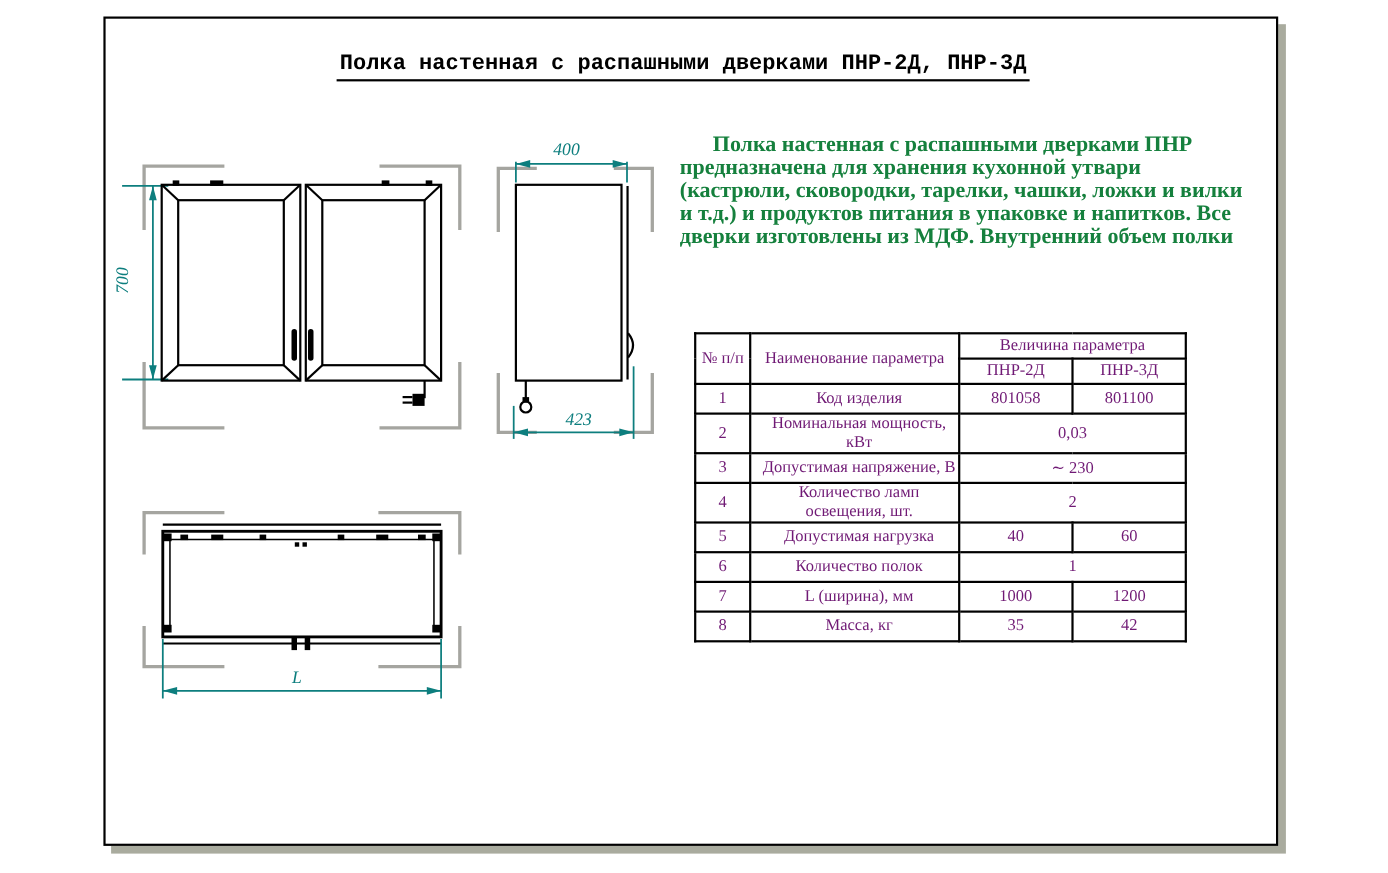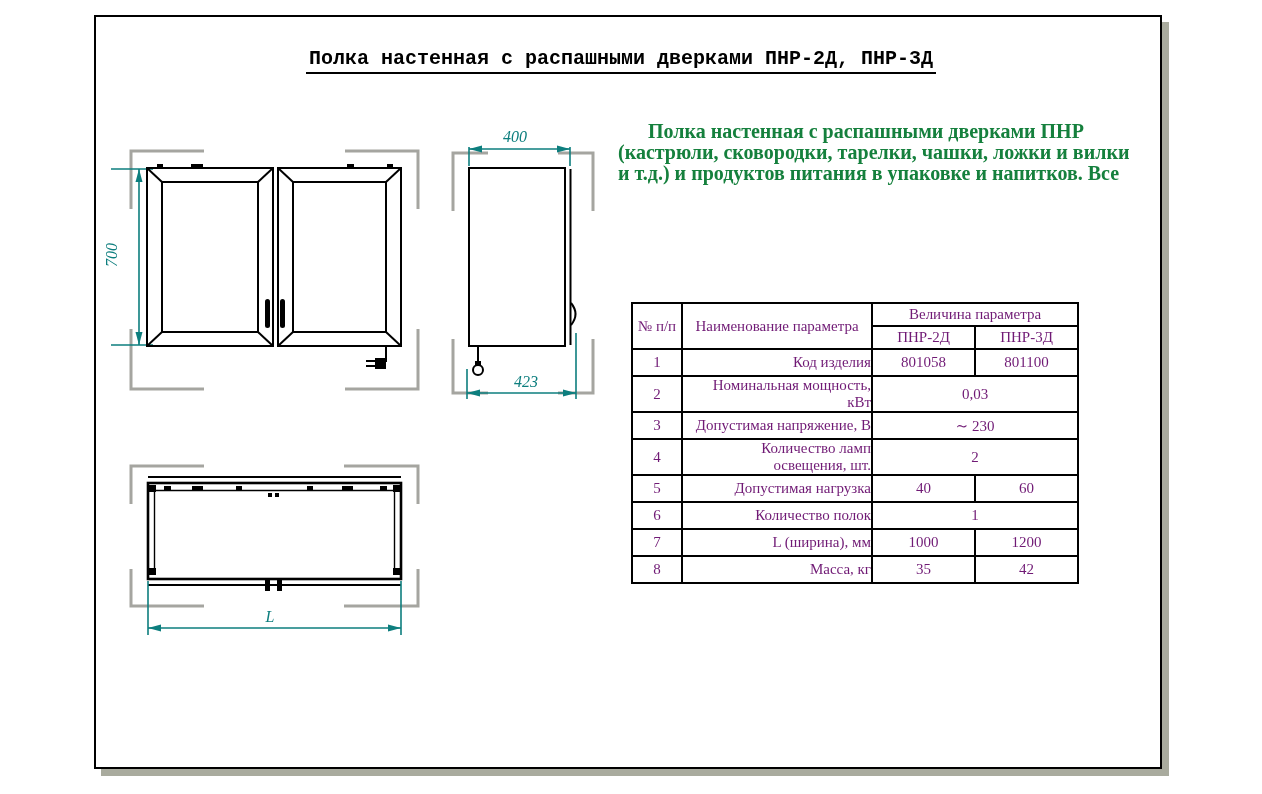--- a/index.html
+++ b/index.html
@@ -24,21 +24,21 @@
           font-weight:bold; font-size:20px; line-height:21px; color:#15803d; }
   .desc div { white-space:nowrap; }
   .desc .indent { text-indent:30px; }
   table.specs { position:absolute; left:535px; top:285px; border-collapse:collapse;
                 table-layout:fixed; width:446px; font-size:15px; color:#701a75; }
   .specs th, .specs td { border:2px solid #000; padding:0; font-weight:normal;
                          vertical-align:middle; overflow:hidden; }
   .specs .hdr  { text-align:center; height:21px; }
   .specs td    { height:25px; }
   .specs .num  { text-align:center; }
-  .specs .name { text-align:right; padding-left:8px; }
+  .specs .name { text-align:center; padding-left:8px; }
   .specs .val  { text-align:center; }
   .specs .small-label { font-size:15px; }
 </style>
 </head>
 <body>
 
 <div class="sheet">
 
   <div class="title-wrap">
     <span>Полка настенная с распашными дверками ПНР-2Д, ПНР-3Д</span>
@@ -172,22 +172,24 @@
     </g>
   </svg>
 
   <span class="dim-label rot" style="left:-7px; top:229px; width:46px; height:18px;">700</span>
   <span class="dim-label" style="left:392px; top:111px; width:54px;">400</span>
   <span class="dim-label" style="left:403px; top:356px; width:54px;">423</span>
   <span class="dim-label" style="left:159px; top:591px; width:30px;">L</span>
 
   <div class="desc">
     <div class="indent">Полка настенная с распашными дверками ПНР</div>
+    <div>предназначена для хранения кухонной утвари</div>
     <div>(кастрюли, сковородки, тарелки, чашки, ложки и вилки</div>
     <div>и т.д.) и продуктов питания в упаковке и напитков. Все</div>
+    <div>дверки изготовлены из МДФ. Внутренний объем полки</div>
   </div>
 
   <table class="specs">
     <colgroup>
         <col style="width:50px">
         <col style="width:190px">
         <col style="width:103px">
         <col style="width:103px">
       </colgroup>
     <tbody>

